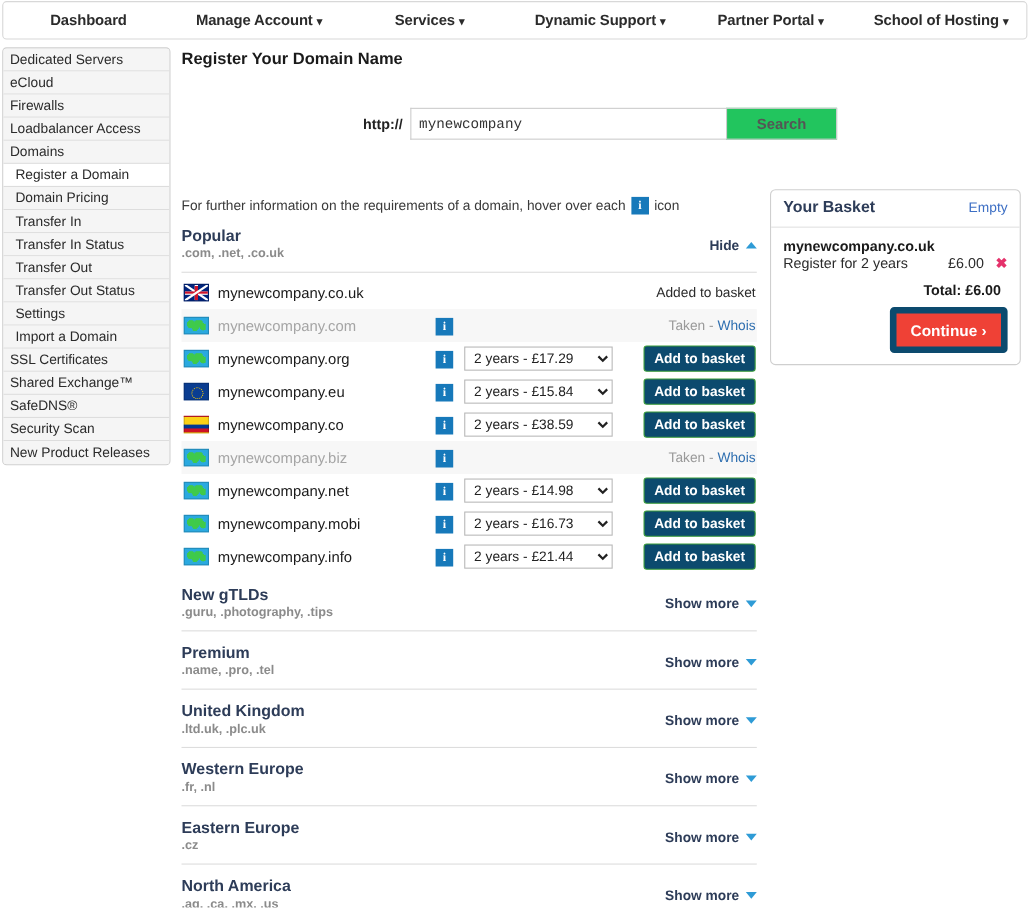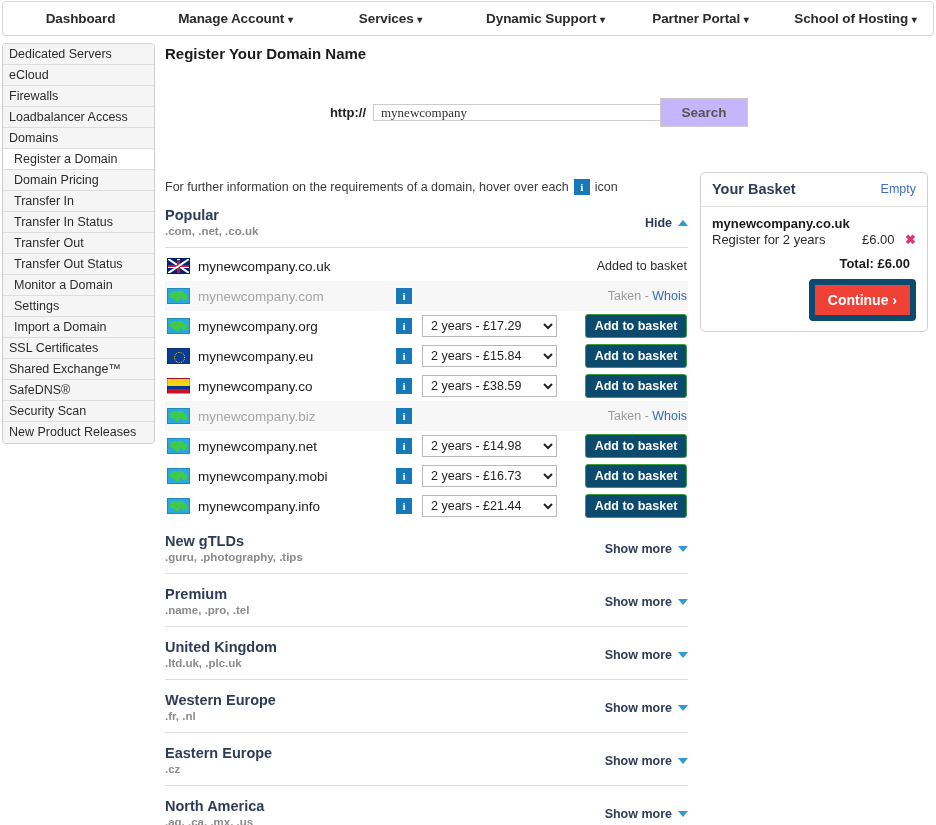--- a/index.html
+++ b/index.html
@@ -91,34 +91,34 @@
   .http-label {
     width: 208px;
     text-align: right;
     padding-right: 7px;
     font-weight: bold;
     font-size: 13px;
     color: #222222;
   }
   .search-input {
     width: 287px;
-    height: 17px;
+    height: 29px;
     border: 1px solid #cccccc;
     border-right: none;
     padding: 0 7px;
     font-size: 13px;
-    font-family: Liberation Serif, serif;
+    font-family: Liberation Mono, monospace;
     color: #333333;
     outline: none;
     background: #ffffff;
   }
   .search-btn {
-    width: 88px;
+    width: 101px;
     height: 29px;
-    background: #c4b5fd;
+    background: #22c55e;
     border: 1px solid #cccccc;
     font-size: 13.5px;
     font-weight: bold;
     color: #555555;
     font-family: "Liberation Sans", sans-serif;
     cursor: pointer;
   }
 
   .hover-note {
     margin-top: 52px;
@@ -420,21 +420,20 @@
       <div class="side-item top-level">eCloud</div>
       <div class="side-item top-level">Firewalls</div>
       <div class="side-item top-level">Loadbalancer Access</div>
       <div class="side-item top-level">Domains</div>
       <div class="side-item sub active">Register a Domain</div>
       <div class="side-item sub">Domain Pricing</div>
       <div class="side-item sub">Transfer In</div>
       <div class="side-item sub">Transfer In Status</div>
       <div class="side-item sub">Transfer Out</div>
       <div class="side-item sub">Transfer Out Status</div>
-      <div class="side-item sub">Monitor a Domain</div>
       <div class="side-item sub">Settings</div>
       <div class="side-item sub">Import a Domain</div>
       <div class="side-item top-level">SSL Certificates</div>
       <div class="side-item top-level">Shared Exchange™</div>
       <div class="side-item top-level">SafeDNS®</div>
       <div class="side-item top-level">Security Scan</div>
       <div class="side-item top-level">New Product Releases</div>
     </div>
 
   <div class="main">

